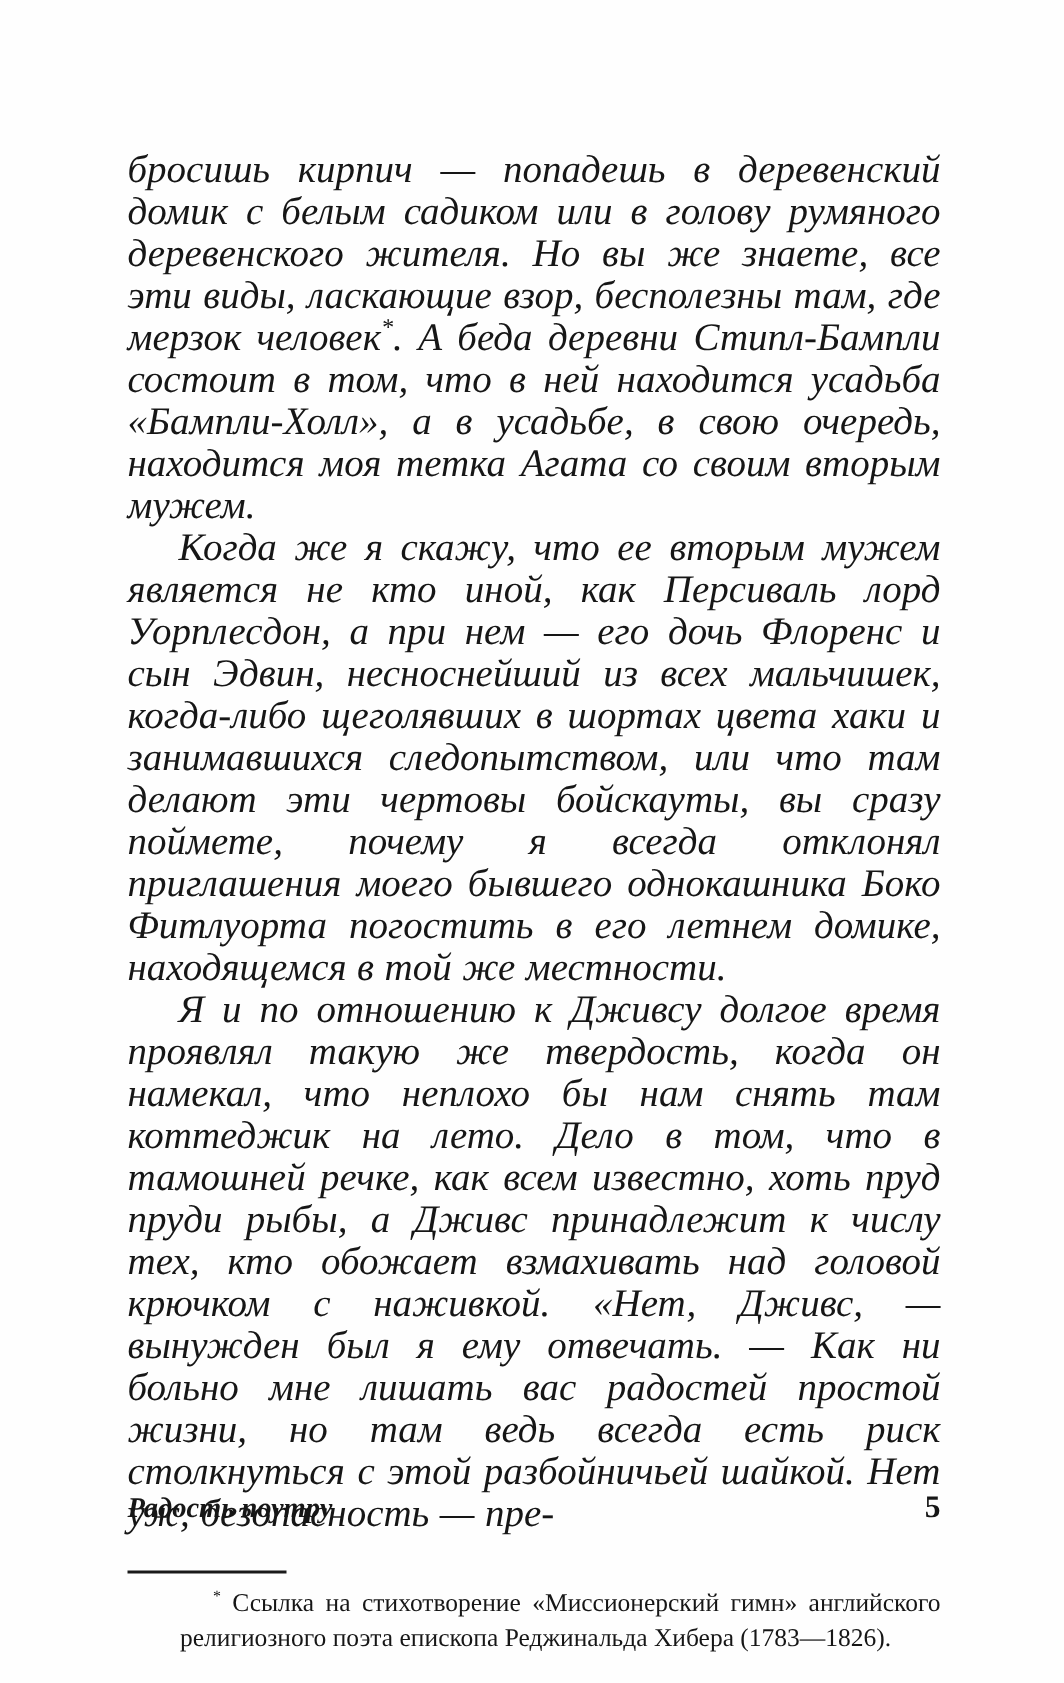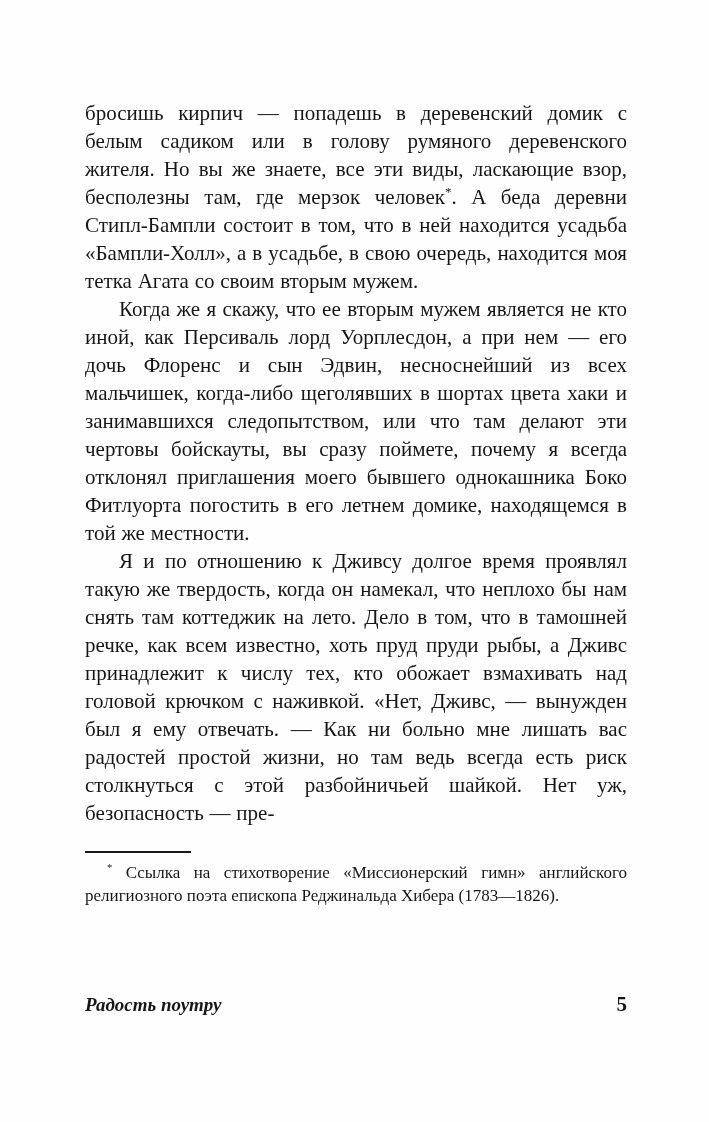--- a/index.html
+++ b/index.html
@@ -17,46 +17,48 @@
     height: 1122px;
     background: #fefefe;
   }
   .text-block {
     position: absolute;
     left: 85px;
     top: 99px;
     width: 542px;
   }
   .para {
-    font-size: 21px;
+    font-size: 26px;
     line-height: 28px;
     text-align: justify;
     text-indent: 34px;
     hyphens: auto;
     word-spacing: 0.5px;
+    font-style: italic;
   }
   .para.no-indent { text-indent: 0; }
   sup.fn-marker {
     font-size: 0.62em;
     vertical-align: super;
     line-height: 0;
   }
   .footnote-rule {
     margin-top: 24px;
     width: 106px;
     height: 2px;
     background: #1a1a1a;
   }
   .footnote {
     margin-top: 8px;
     font-size: 17px;
     line-height: 23px;
     text-align: justify;
     text-indent: 22px;
     hyphens: auto;
+    margin-left: 35px;
   }
   .footer {
     position: absolute;
     left: 85px;
     top: 992px;
     width: 542px;
     display: flex;
     justify-content: space-between;
     align-items: baseline;
     font-weight: bold;

